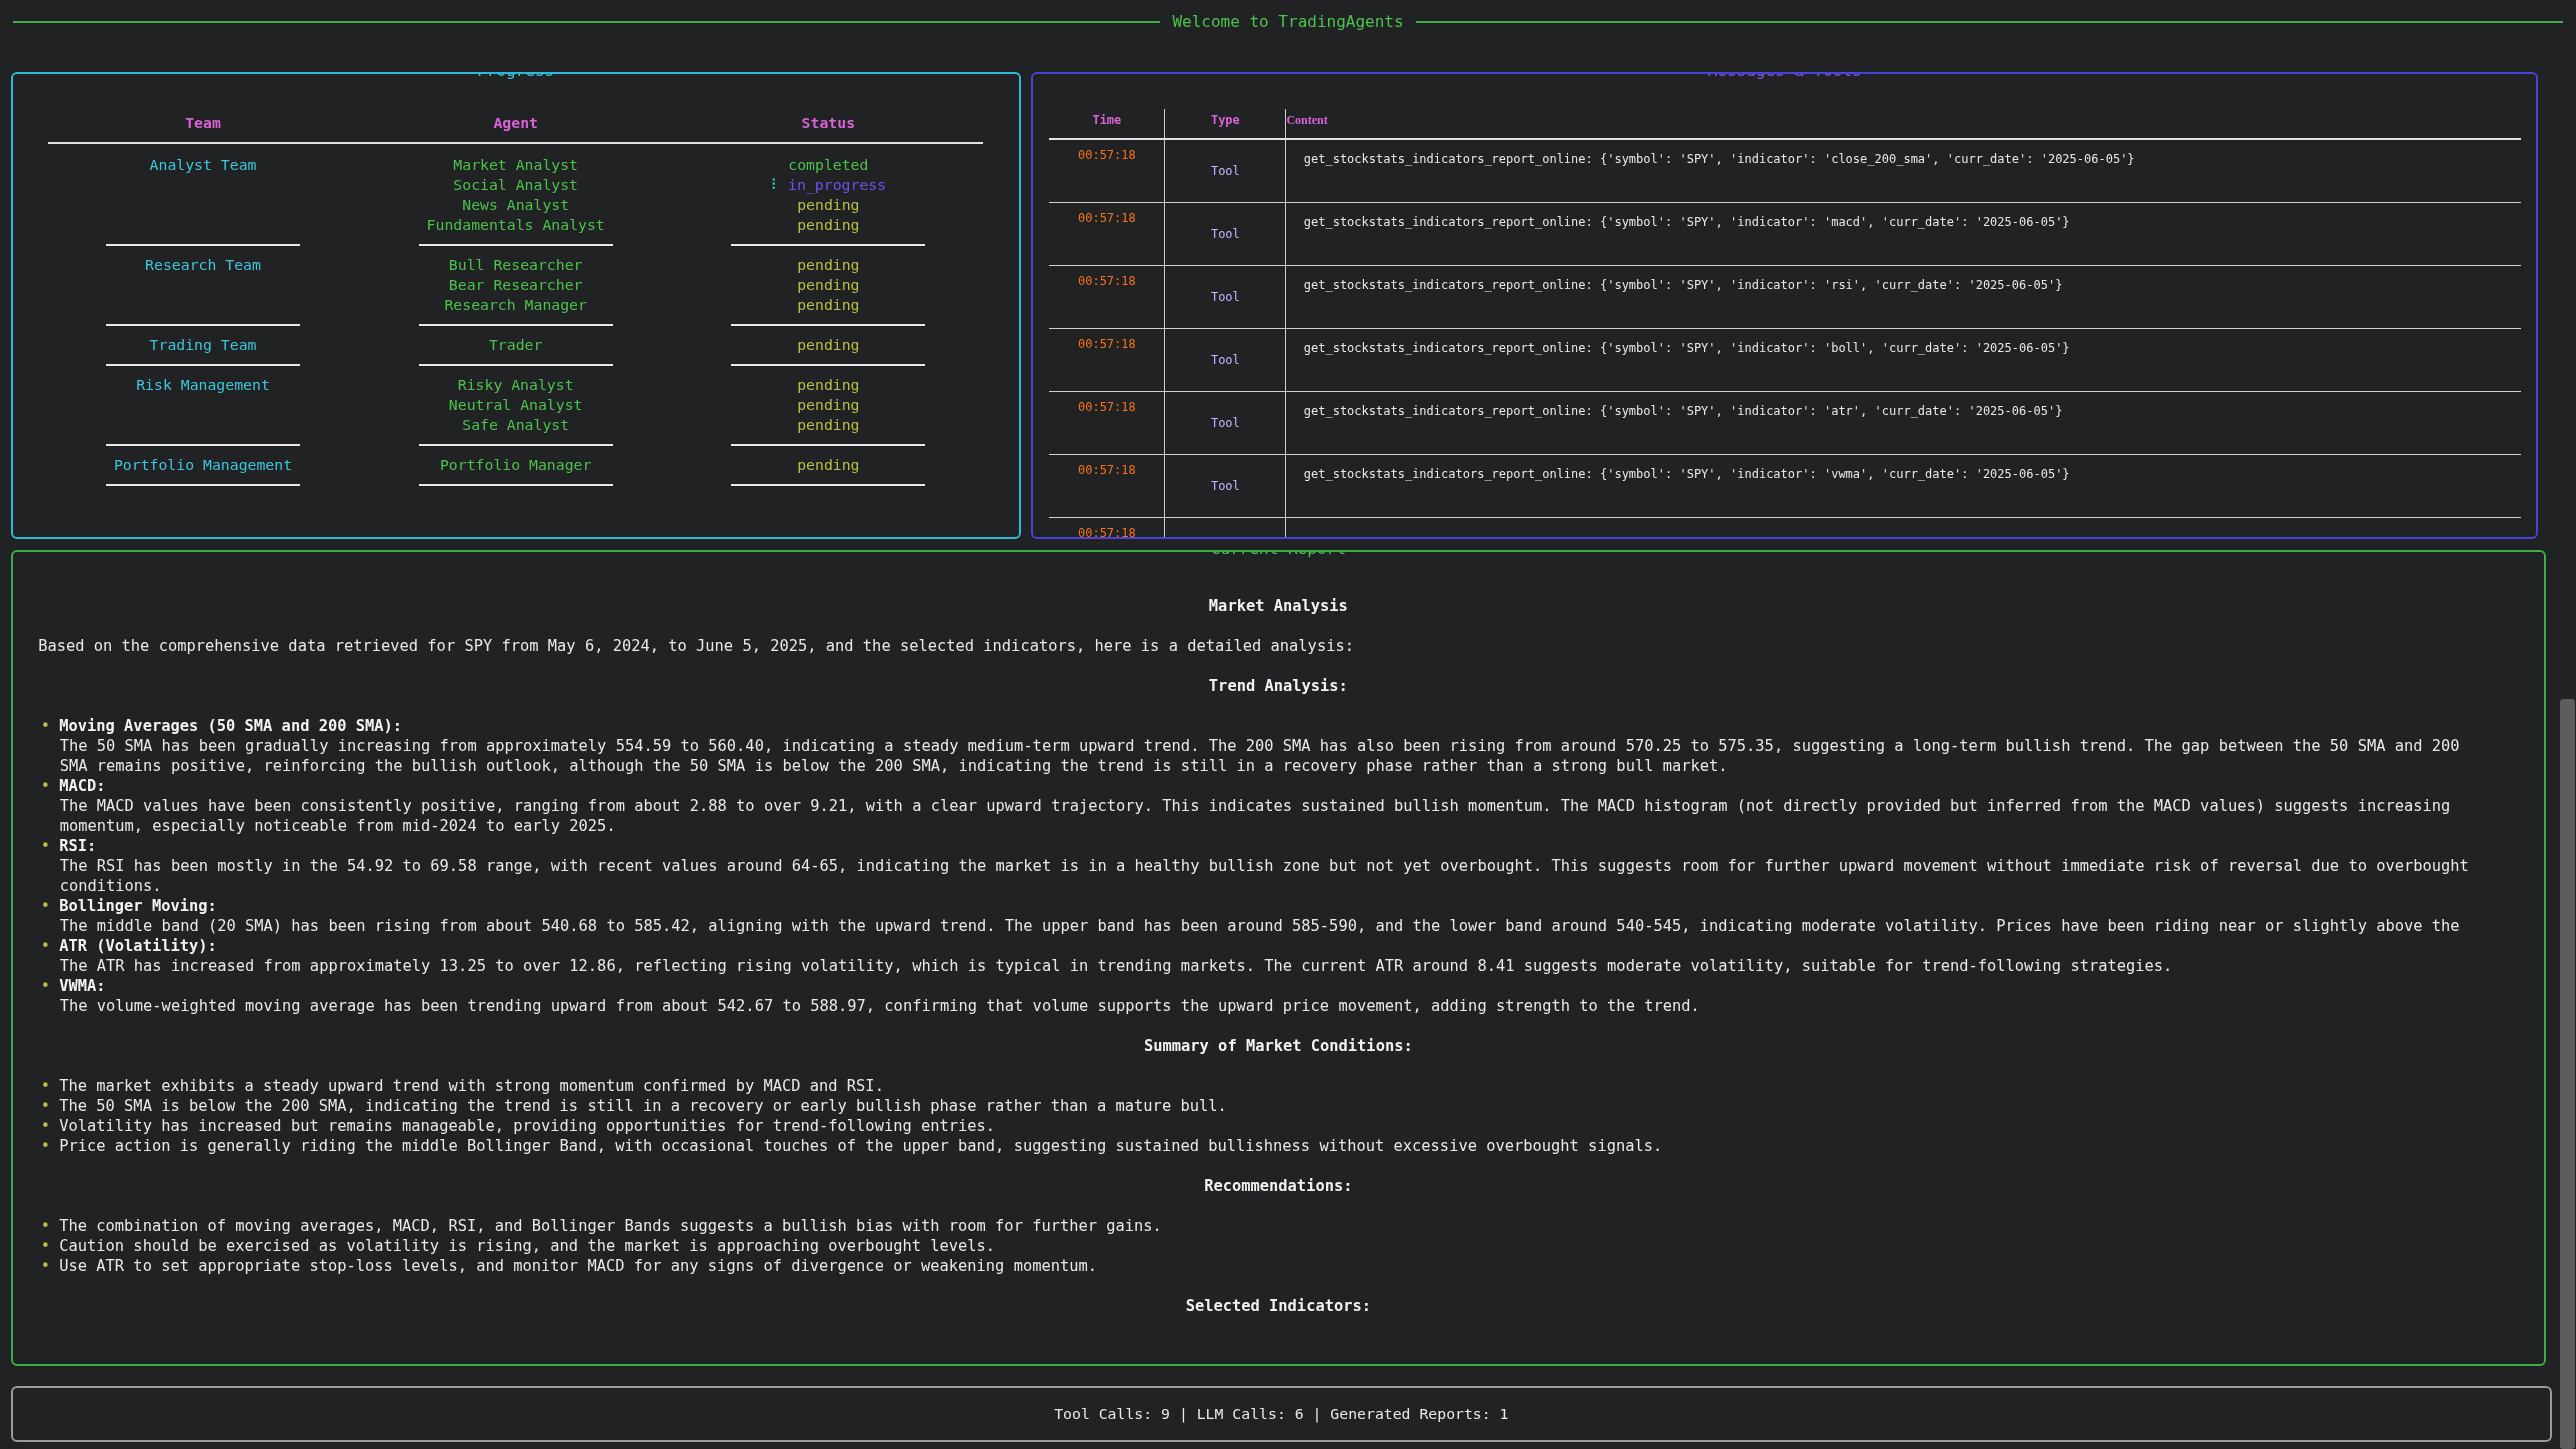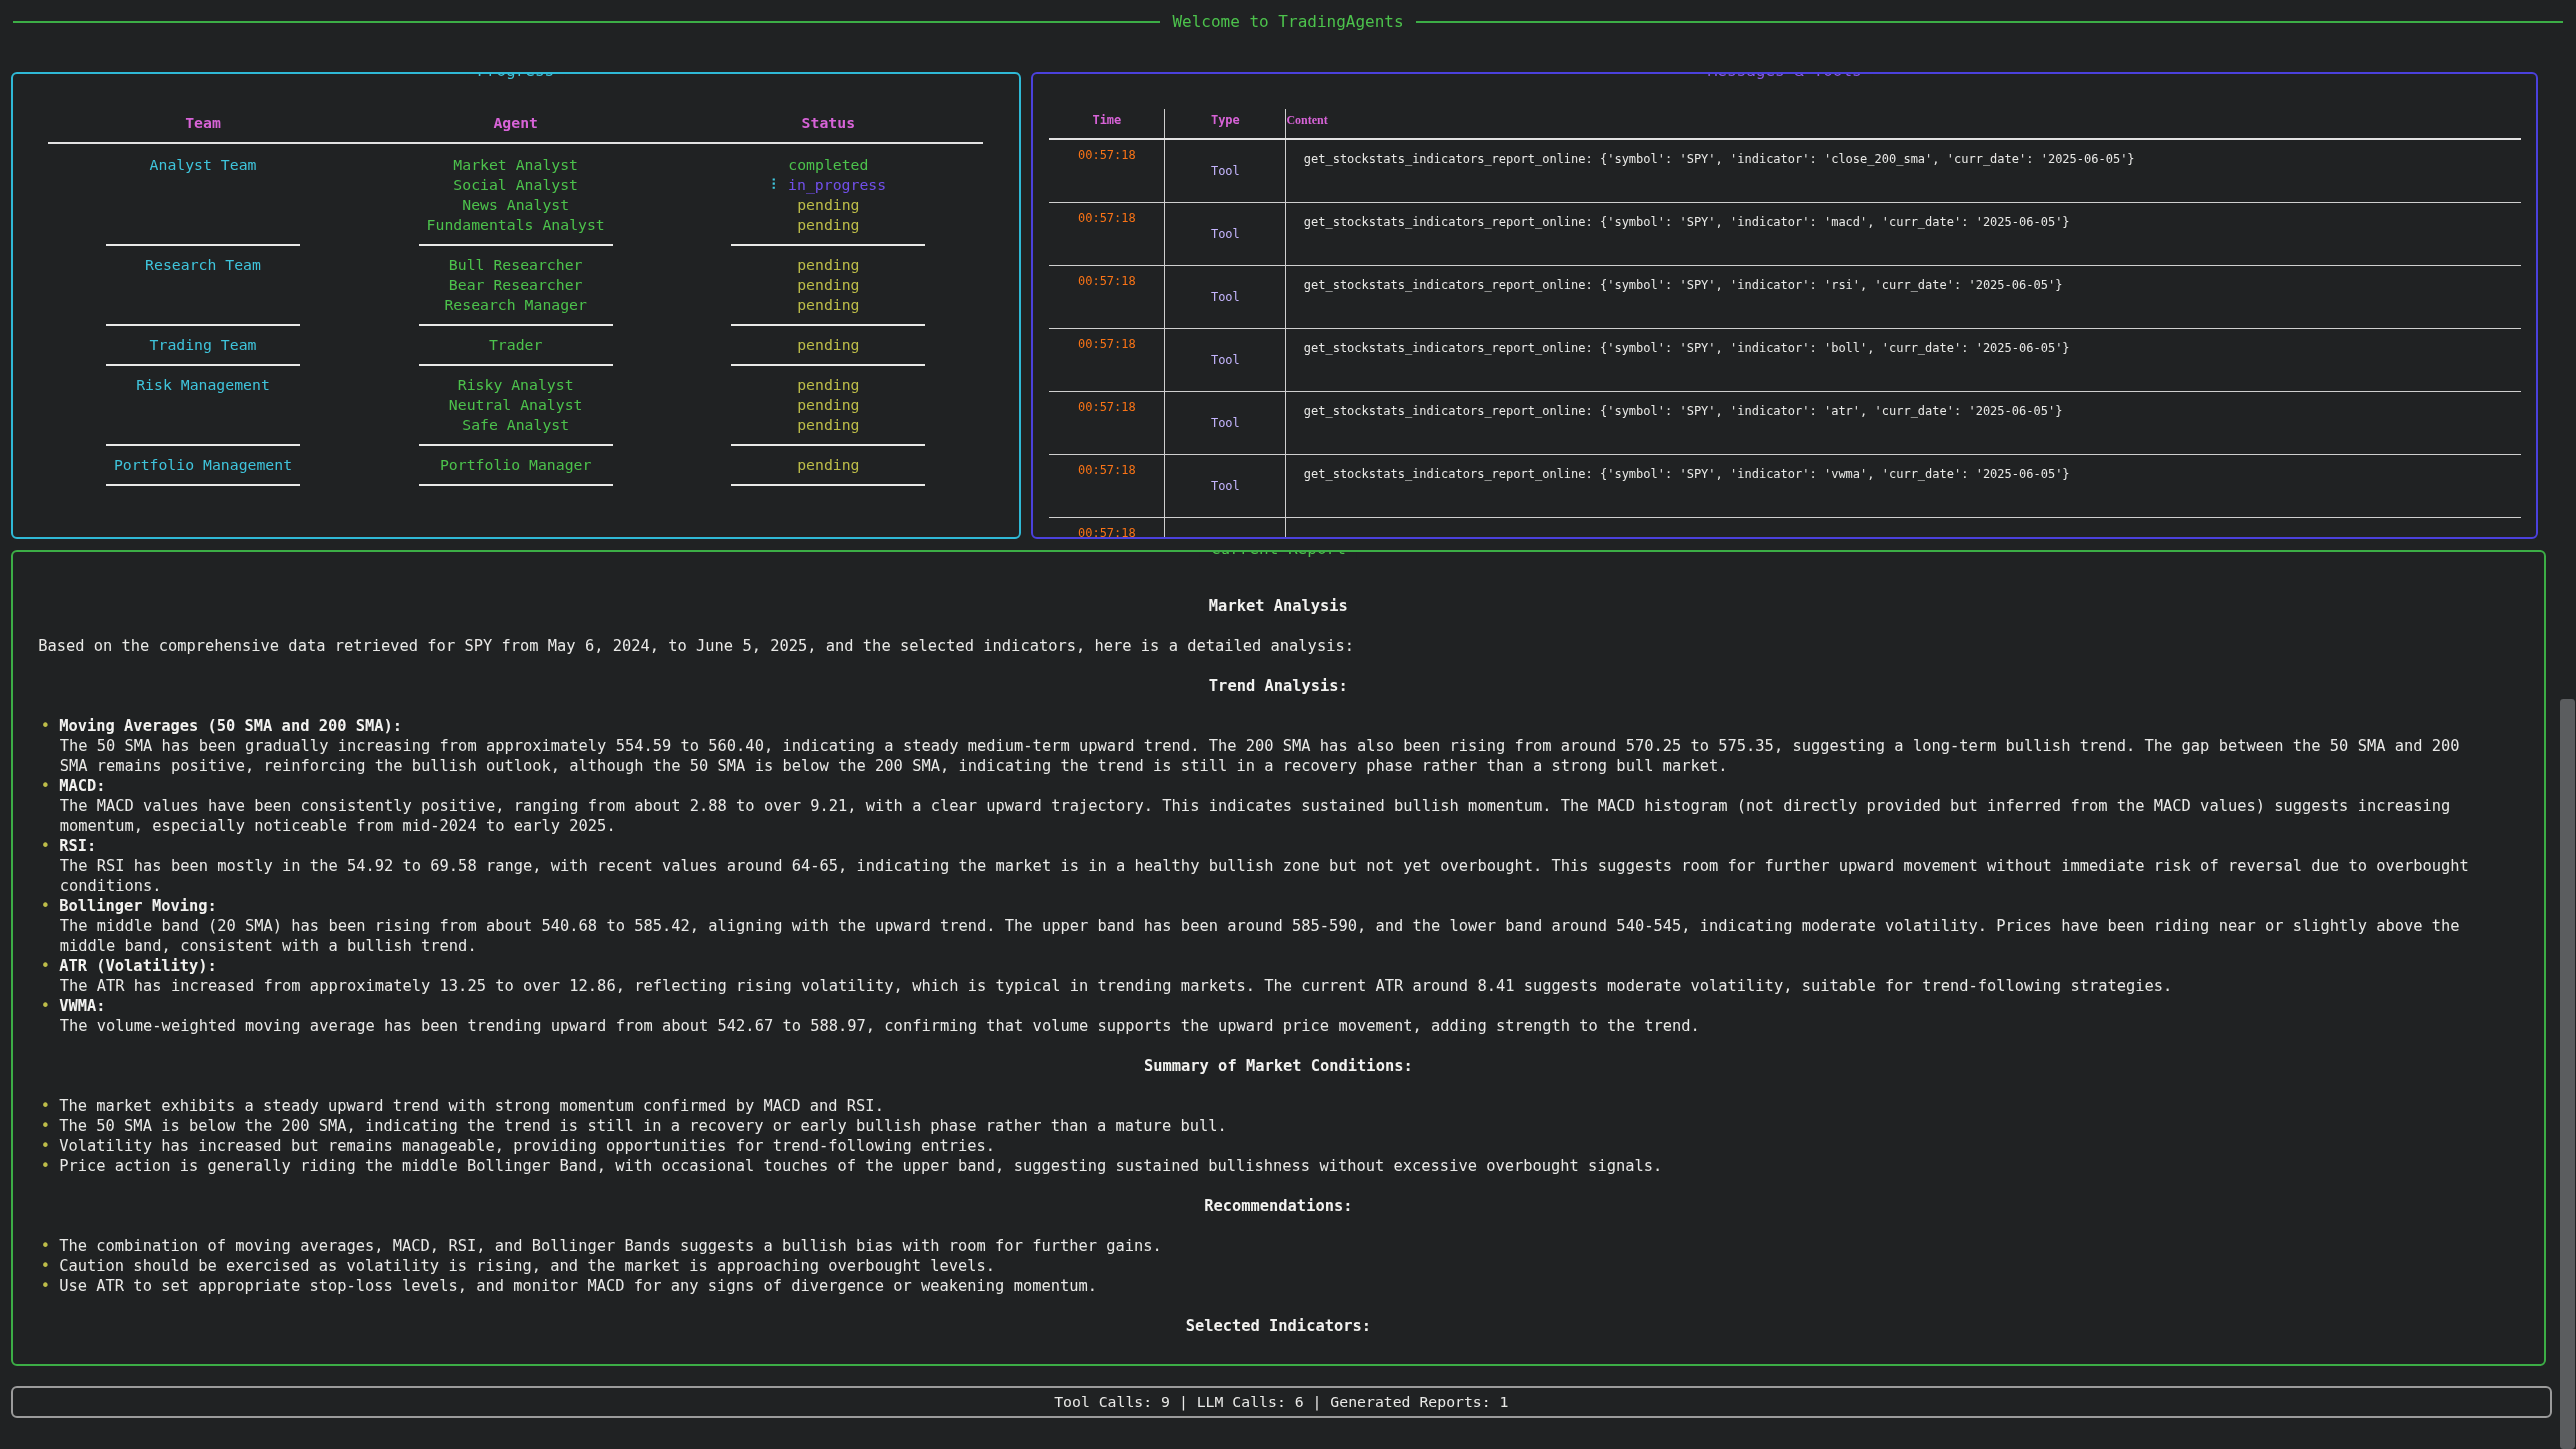--- a/index.html
+++ b/index.html
@@ -57,21 +57,21 @@
   .panel-report .panel-title { color:#4cc24c; }
   .report-body { padding-top:24px; font-size:15.4px; }
   .r-line { height:20px; white-space:pre; overflow:hidden; }
   .r-center { text-align:center; font-weight:bold; color:#f2f2f0; }
   .r-plain { padding-left:25.5px; }
   .r-bullet { padding-left:28px; }
   .r-cont { padding-left:47px; }
   .dot { color:#bdbd49; }
   .r-bold { font-weight:bold; color:#f2f2f0; }
   
-  .panel-stats { margin:20px 24px 0 10.7px; border:2px solid #9b9b9b; height:32px;
+  .panel-stats { margin:20px 24px 0 10.7px; border:2px solid #9b9b9b; height:56px;
     display:flex; align-items:center; justify-content:center; }
   
   .scrollbar { position:absolute; top:0; right:1.3px; width:14.8px; height:1449px; z-index:5; }
   .scroll-thumb { position:absolute; top:699px; left:0; width:14.8px; height:750px;
     background:#5b5d5f; border-radius:3.4px; }
 </style>
 </head>
 <body>
 
 <div class="rule">
@@ -243,21 +243,20 @@
       <div class="r-line r-cont">The 50 SMA has been gradually increasing from approximately 554.59 to 560.40, indicating a steady medium-term upward trend. The 200 SMA has also been rising from around 570.25 to 575.35, suggesting a long-term bullish trend. The gap between the 50 SMA and 200</div>
       <div class="r-line r-cont">SMA remains positive, reinforcing the bullish outlook, although the 50 SMA is below the 200 SMA, indicating the trend is still in a recovery phase rather than a strong bull market.</div>
       <div class="r-line r-bullet"><span class="dot">• </span><span class="r-bold">MACD:</span></div>
       <div class="r-line r-cont">The MACD values have been consistently positive, ranging from about 2.88 to over 9.21, with a clear upward trajectory. This indicates sustained bullish momentum. The MACD histogram (not directly provided but inferred from the MACD values) suggests increasing</div>
       <div class="r-line r-cont">momentum, especially noticeable from mid-2024 to early 2025.</div>
       <div class="r-line r-bullet"><span class="dot">• </span><span class="r-bold">RSI:</span></div>
       <div class="r-line r-cont">The RSI has been mostly in the 54.92 to 69.58 range, with recent values around 64-65, indicating the market is in a healthy bullish zone but not yet overbought. This suggests room for further upward movement without immediate risk of reversal due to overbought</div>
       <div class="r-line r-cont">conditions.</div>
       <div class="r-line r-bullet"><span class="dot">• </span><span class="r-bold">Bollinger Moving:</span></div>
       <div class="r-line r-cont">The middle band (20 SMA) has been rising from about 540.68 to 585.42, aligning with the upward trend. The upper band has been around 585-590, and the lower band around 540-545, indicating moderate volatility. Prices have been riding near or slightly above the</div>
-      <div class="r-line r-cont">middle band, consistent with a bullish trend.</div>
       <div class="r-line r-bullet"><span class="dot">• </span><span class="r-bold">ATR (Volatility):</span></div>
       <div class="r-line r-cont">The ATR has increased from approximately 13.25 to over 12.86, reflecting rising volatility, which is typical in trending markets. The current ATR around 8.41 suggests moderate volatility, suitable for trend-following strategies.</div>
       <div class="r-line r-bullet"><span class="dot">• </span><span class="r-bold">VWMA:</span></div>
       <div class="r-line r-cont">The volume-weighted moving average has been trending upward from about 542.67 to 588.97, confirming that volume supports the upward price movement, adding strength to the trend.</div>
       <div class="r-line"></div>
       <div class="r-line r-center">Summary of Market Conditions:</div>
       <div class="r-line"></div>
       <div class="r-line r-bullet"><span class="dot">• </span><span>The market exhibits a steady upward trend with strong momentum confirmed by MACD and RSI.</span></div>
       <div class="r-line r-bullet"><span class="dot">• </span><span>The 50 SMA is below the 200 SMA, indicating the trend is still in a recovery or early bullish phase rather than a mature bull.</span></div>
       <div class="r-line r-bullet"><span class="dot">• </span><span>Volatility has increased but remains manageable, providing opportunities for trend-following entries.</span></div>

